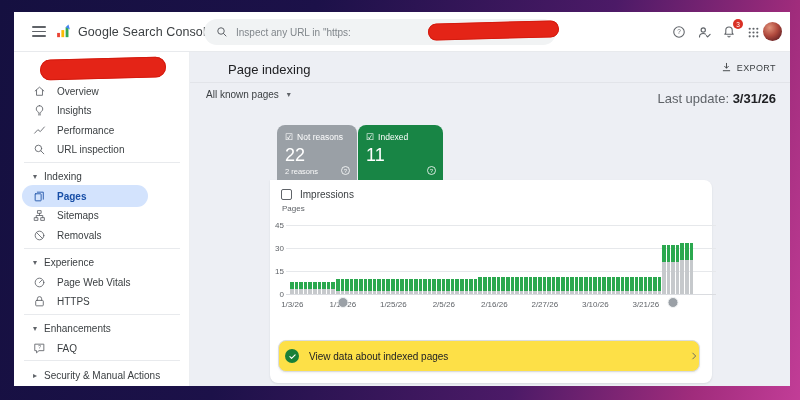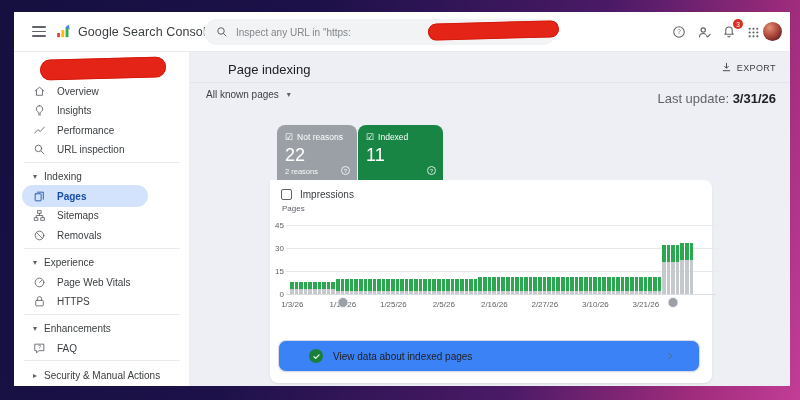--- a/index.html
+++ b/index.html
@@ -72,21 +72,21 @@
   .gridlines div.zero { background:#dadce0; }
   .bars { position:absolute; left:100px; top:173px; width:404px; height:69px; display:flex; align-items:flex-end; }
   .bar { flex:1; margin-right:1px; display:flex; flex-direction:column; justify-content:flex-end; }
   .bar .sg-g { background:var(--bar-green); }
   .bar .sg-n { background:var(--bar-gray); }
   .xlabels { position:absolute; left:100px; top:248px; width:404px; height:12px; }
   .xlabels div { position:absolute; transform:translateX(-50%); font-size:8px; color:#5f6368; white-space:nowrap; }
   .markers { position:absolute; left:100px; top:245px; width:404px; height:12px; }
   .markers div { position:absolute; transform:translateX(-50%); width:11px; height:11px; border-radius:50%; background:#9aa0a6; border:1px solid #f1f3f4; cursor:pointer; }
 
-  .footer-card { position:absolute; left:88px; top:288px; width:422px; height:32px; background:#3b82f6; border:1px solid #dadce0; border-radius:8px; display:flex; align-items:center; padding:0 24px; cursor:pointer; box-shadow:0 1px 2px rgba(60,64,67,.08); }
+  .footer-card { position:absolute; left:88px; top:288px; width:422px; height:32px; background:#fde047; border:1px solid #dadce0; border-radius:8px; display:flex; align-items:center; padding:0 0; cursor:pointer; box-shadow:0 1px 2px rgba(60,64,67,.08); }
   .footer-card .chk { width:14px; height:14px; border-radius:50%; background:#188038; display:flex; align-items:center; justify-content:center; margin-left:6px; flex:none; }
   .footer-card .fl { font-size:10px; color:#202124; margin-left:10px; flex:1; }
 </style>
 </head>
 <body>
 
 <div class="app">
 
   <header class="topbar">
     <div class="hamburger">

